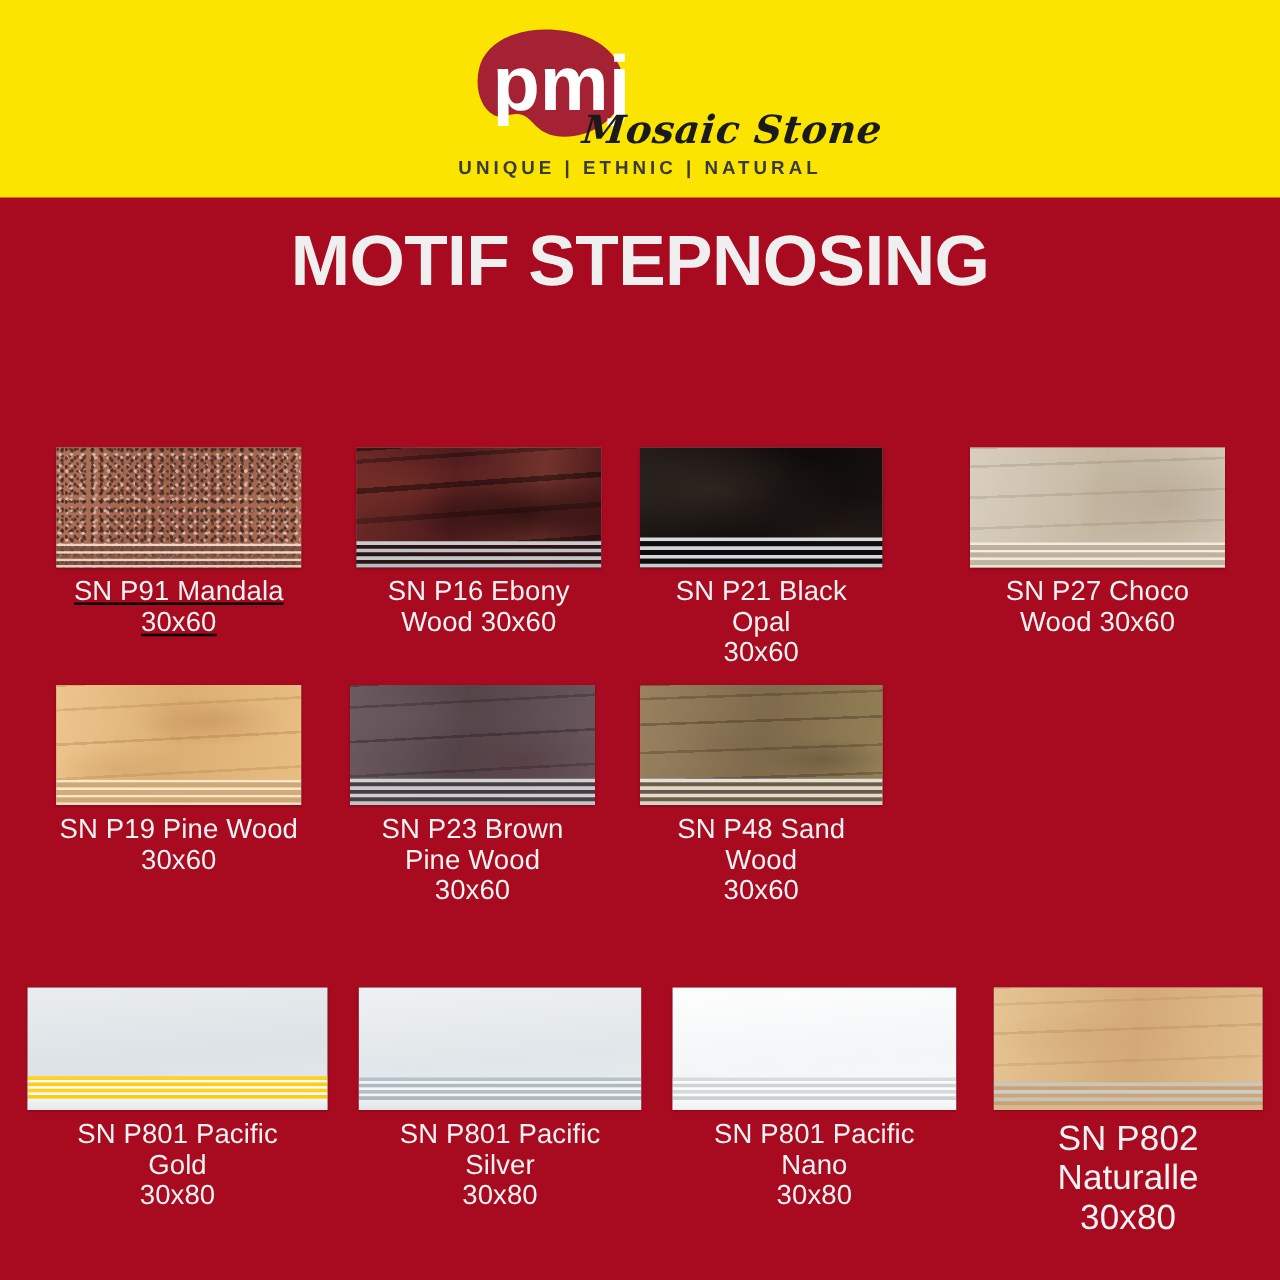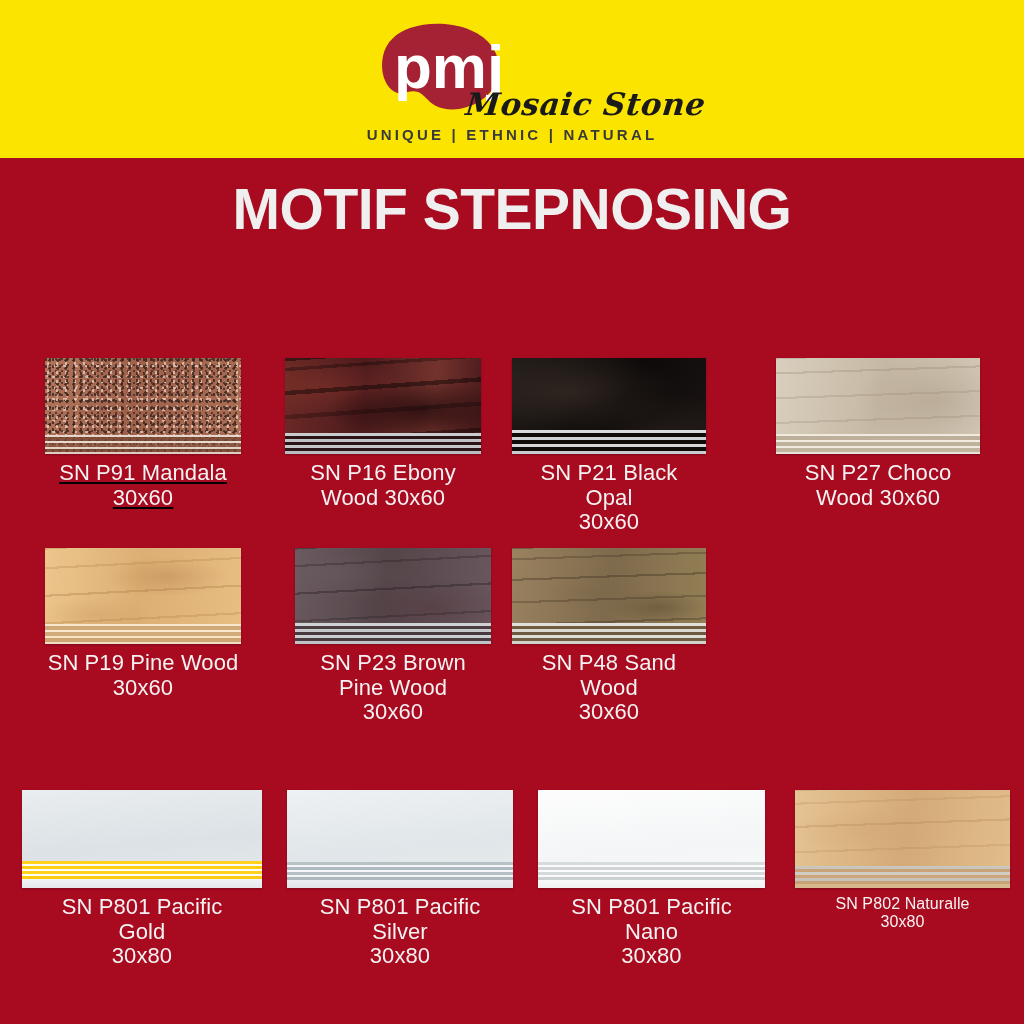--- a/index.html
+++ b/index.html
@@ -67,21 +67,21 @@
   .tile .gr{width:100%;}
 
   .caption{
     margin-top:7px;
     text-align:center;color:#F4F2F2;
     font-size:22px;line-height:1.12;
     font-weight:400;
     letter-spacing:.1px;
     white-space:pre-line;
   }
-  .cap-narrow{font-size:16px;}
+  .cap-narrow{font-size:28px;}
 </style>
 </head>
 <body>
 
 <div id="page">
 
   <div class="header-band">
     <div class="logo-wrap">
 
       <div class="logo-blob">
@@ -218,21 +218,21 @@
           <div class="gr" style="height:4px;background:#D2AB7A;"></div>
           <div class="gr" style="height:2px;background:#F5E5C9;"></div>
           <div class="gr" style="height:4px;background:#CDA674;"></div>
           <div class="gr" style="height:2px;background:#F0DEC2;"></div>
         </div>
       </div>
       <div class="caption">SN P19 Pine Wood
 30x60</div>
     </div>
 
-    <div class="cell" style="left:295px;width:196px;">
+    <div class="cell" style="left:280px;width:196px;">
       <div class="tile" style="width:196px;height:96px;">
         <div class="face" style="
           background-color:#5E4E52;
           background-image:
             linear-gradient(177deg, rgba(35,26,30,.4) 0 1.5%, transparent 1.5% 16%, rgba(40,30,34,.32) 16% 18%, transparent 18% 42%, rgba(32,24,28,.36) 42% 44%, transparent 44% 68%, rgba(38,28,32,.3) 68% 70%, transparent 70%),
             radial-gradient(ellipse 60% 45% at 70% 62%, rgba(80,50,58,.4), transparent 72%),
             radial-gradient(ellipse 50% 35% at 22% 28%, rgba(108,96,100,.35), transparent 70%),
             linear-gradient(100deg,#6B5B60 0%,#544549 45%,#6A585E 100%);"></div>
         <div class="grooves">
           <div class="gr" style="height:3px;background:#CFD2D4;"></div>

